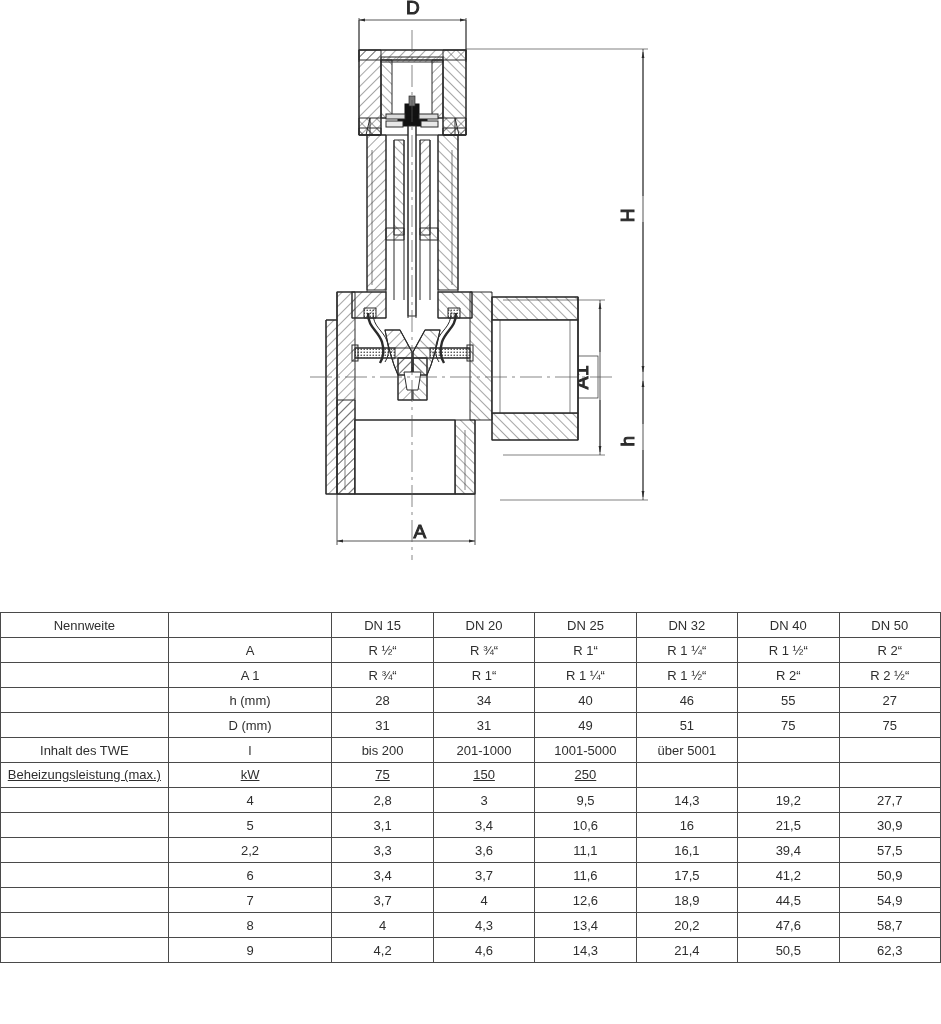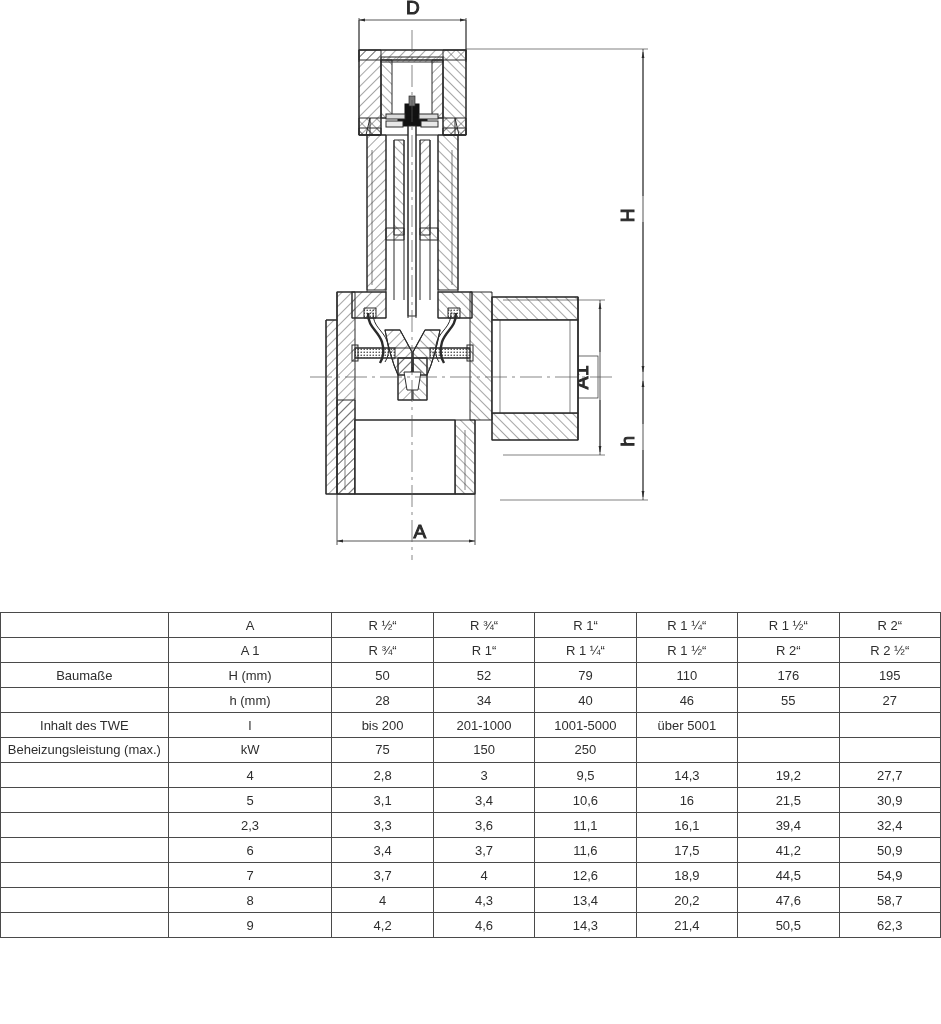--- a/index.html
+++ b/index.html
@@ -55,21 +55,21 @@
     overflow: hidden;
   }
   td.rowlabel {
     text-align: left;
     padding-left: 7px;
   }
   .col-a { width: 167px; }
   .col-b { width: 163px; }
   .col-dn { width: 101px; }
   .col-dn-last { width: 101px; }
-  td.tall { height: 36px; line-height: 1.15; }
+  td.tall { height: 36px; line-height: 1.15; text-decoration: underline; }
   td.spanhead { text-align: center; }
 </style>
 </head>
 <body>
 
 <div id="drawing-area">
   <svg id="drawing-svg" width="941" height="600" viewBox="0 0 941 600">
     <defs>
       <pattern id="hatchR" width="7" height="7" patternTransform="rotate(45)" patternUnits="userSpaceOnUse">
         <line x1="0" y1="0" x2="0" y2="7" stroke="#3a3a3a" stroke-width="0.9"></line>
@@ -277,20 +277,30 @@
         <col class="col-b">
       <col class="col-dn">
         <col class="col-dn">
         <col class="col-dn">
       <col class="col-dn">
         <col class="col-dn">
         <col class="col-dn-last">
     </colgroup>
     <tbody>
 
+      <tr>
+        <td class="rowlabel">Nennweite</td>
+        <td></td>
+        <td>DN 15</td>
+        <td>DN 20</td>
+        <td>DN 25</td>
+        <td>DN 32</td>
+        <td>DN 40</td>
+        <td>DN 50</td>
+      </tr>
 
       <tr>
         <td class="rowlabel"></td>
         <td>A</td>
         <td>R ½“</td>
         <td>R ¾“</td>
         <td>R 1“</td>
         <td>R 1 ¼“</td>
         <td>R 1 ½“</td>
         <td>R 2“</td>
@@ -300,42 +310,42 @@
         <td class="rowlabel"></td>
         <td>A 1</td>
         <td>R ¾“</td>
         <td>R 1“</td>
         <td>R 1 ¼“</td>
         <td>R 1 ½“</td>
         <td>R 2“</td>
         <td>R 2 ½“</td>
       </tr>
 
-      <tr>
-        <td class="rowlabel">Baumaße</td>
-        <td>H (mm)</td>
-        <td>50</td>
-        <td>52</td>
-        <td>79</td>
-        <td>110</td>
-        <td>176</td>
-        <td>195</td>
-      </tr>
 
       <tr>
         <td class="rowlabel"></td>
         <td>h (mm)</td>
         <td>28</td>
         <td>34</td>
         <td>40</td>
         <td>46</td>
         <td>55</td>
         <td>27</td>
       </tr>
 
+      <tr>
+        <td class="rowlabel"></td>
+        <td>D (mm)</td>
+        <td>31</td>
+        <td>31</td>
+        <td>49</td>
+        <td>51</td>
+        <td>75</td>
+        <td>75</td>
+      </tr>
 
       <tr>
         <td class="rowlabel">Inhalt des TWE</td>
         <td>l</td>
         <td>bis 200</td>
         <td>201-1000</td>
         <td>1001-5000</td>
         <td>über 5001</td>
         <td></td>
         <td></td>
@@ -370,27 +380,27 @@
           <td>5</td>
           <td>3,1</td>
           <td>3,4</td>
           <td>10,6</td>
           <td>16</td>
           <td>21,5</td>
           <td>30,9</td>
         </tr>
         <tr>
           <td class="rowlabel"></td>
-          <td>2,3</td>
+          <td>2,2</td>
           <td>3,3</td>
           <td>3,6</td>
           <td>11,1</td>
           <td>16,1</td>
           <td>39,4</td>
-          <td>32,4</td>
+          <td>57,5</td>
         </tr>
         <tr>
           <td class="rowlabel"></td>
           <td>6</td>
           <td>3,4</td>
           <td>3,7</td>
           <td>11,6</td>
           <td>17,5</td>
           <td>41,2</td>
           <td>50,9</td>

